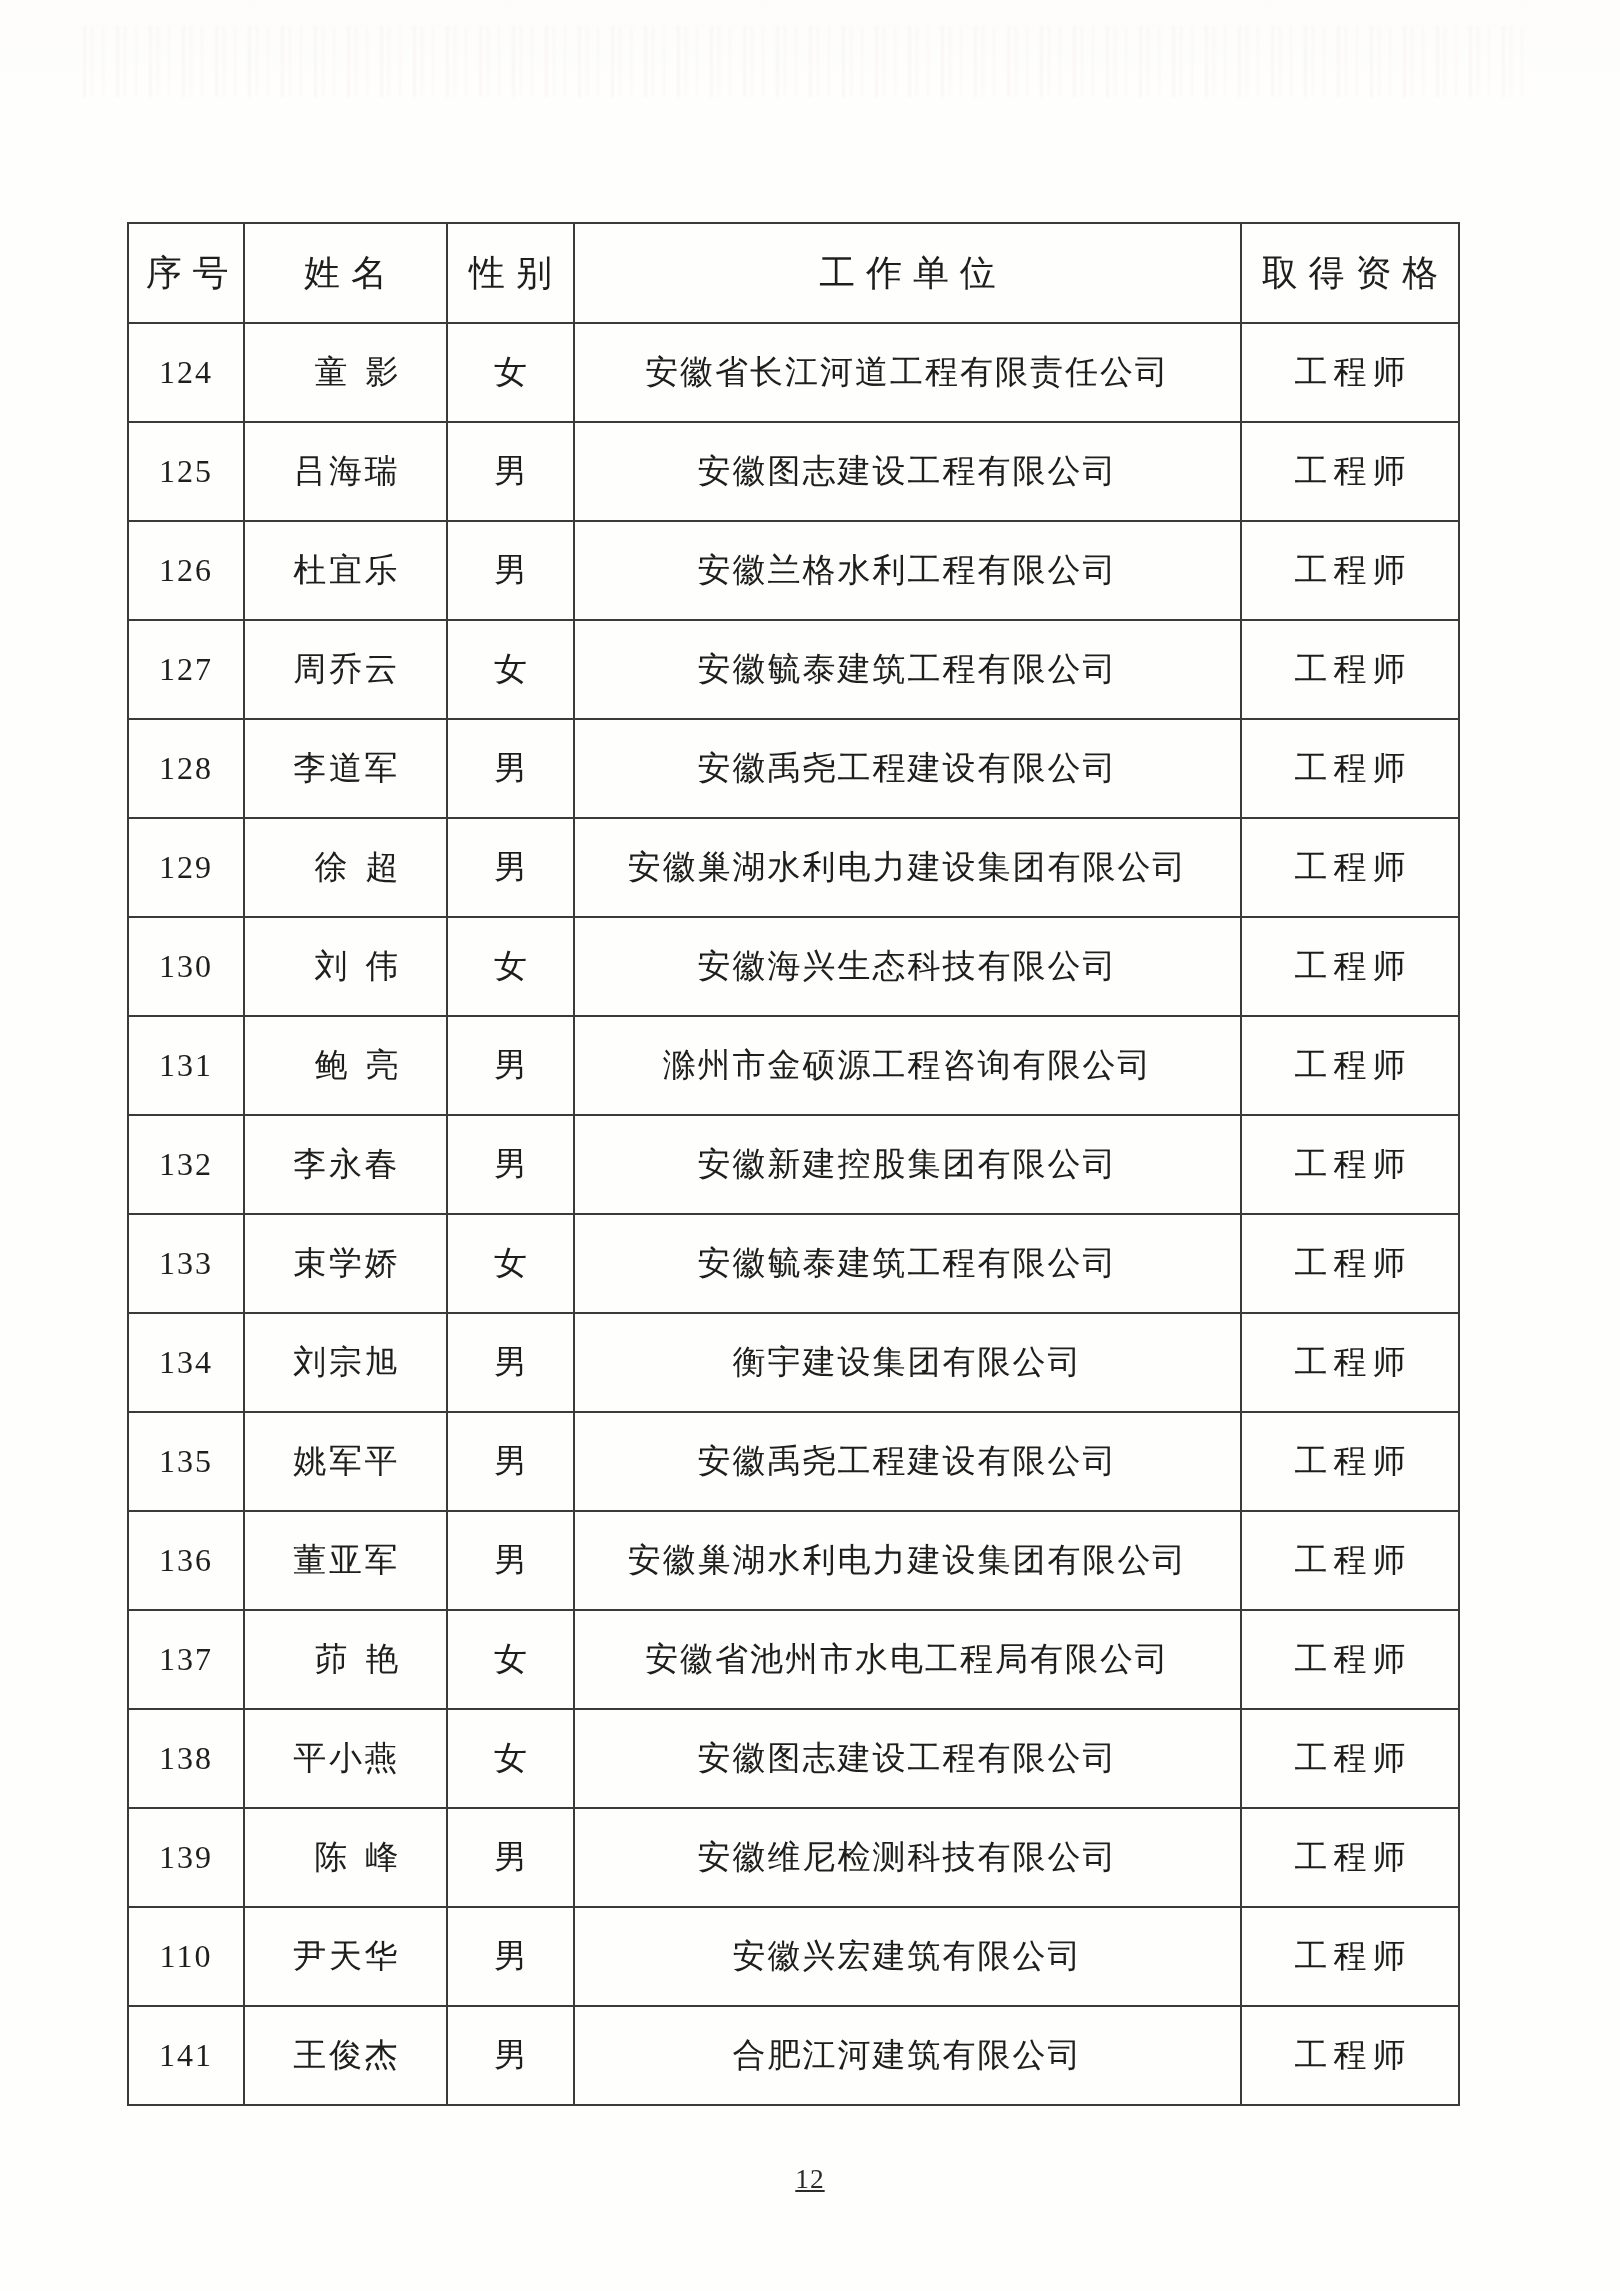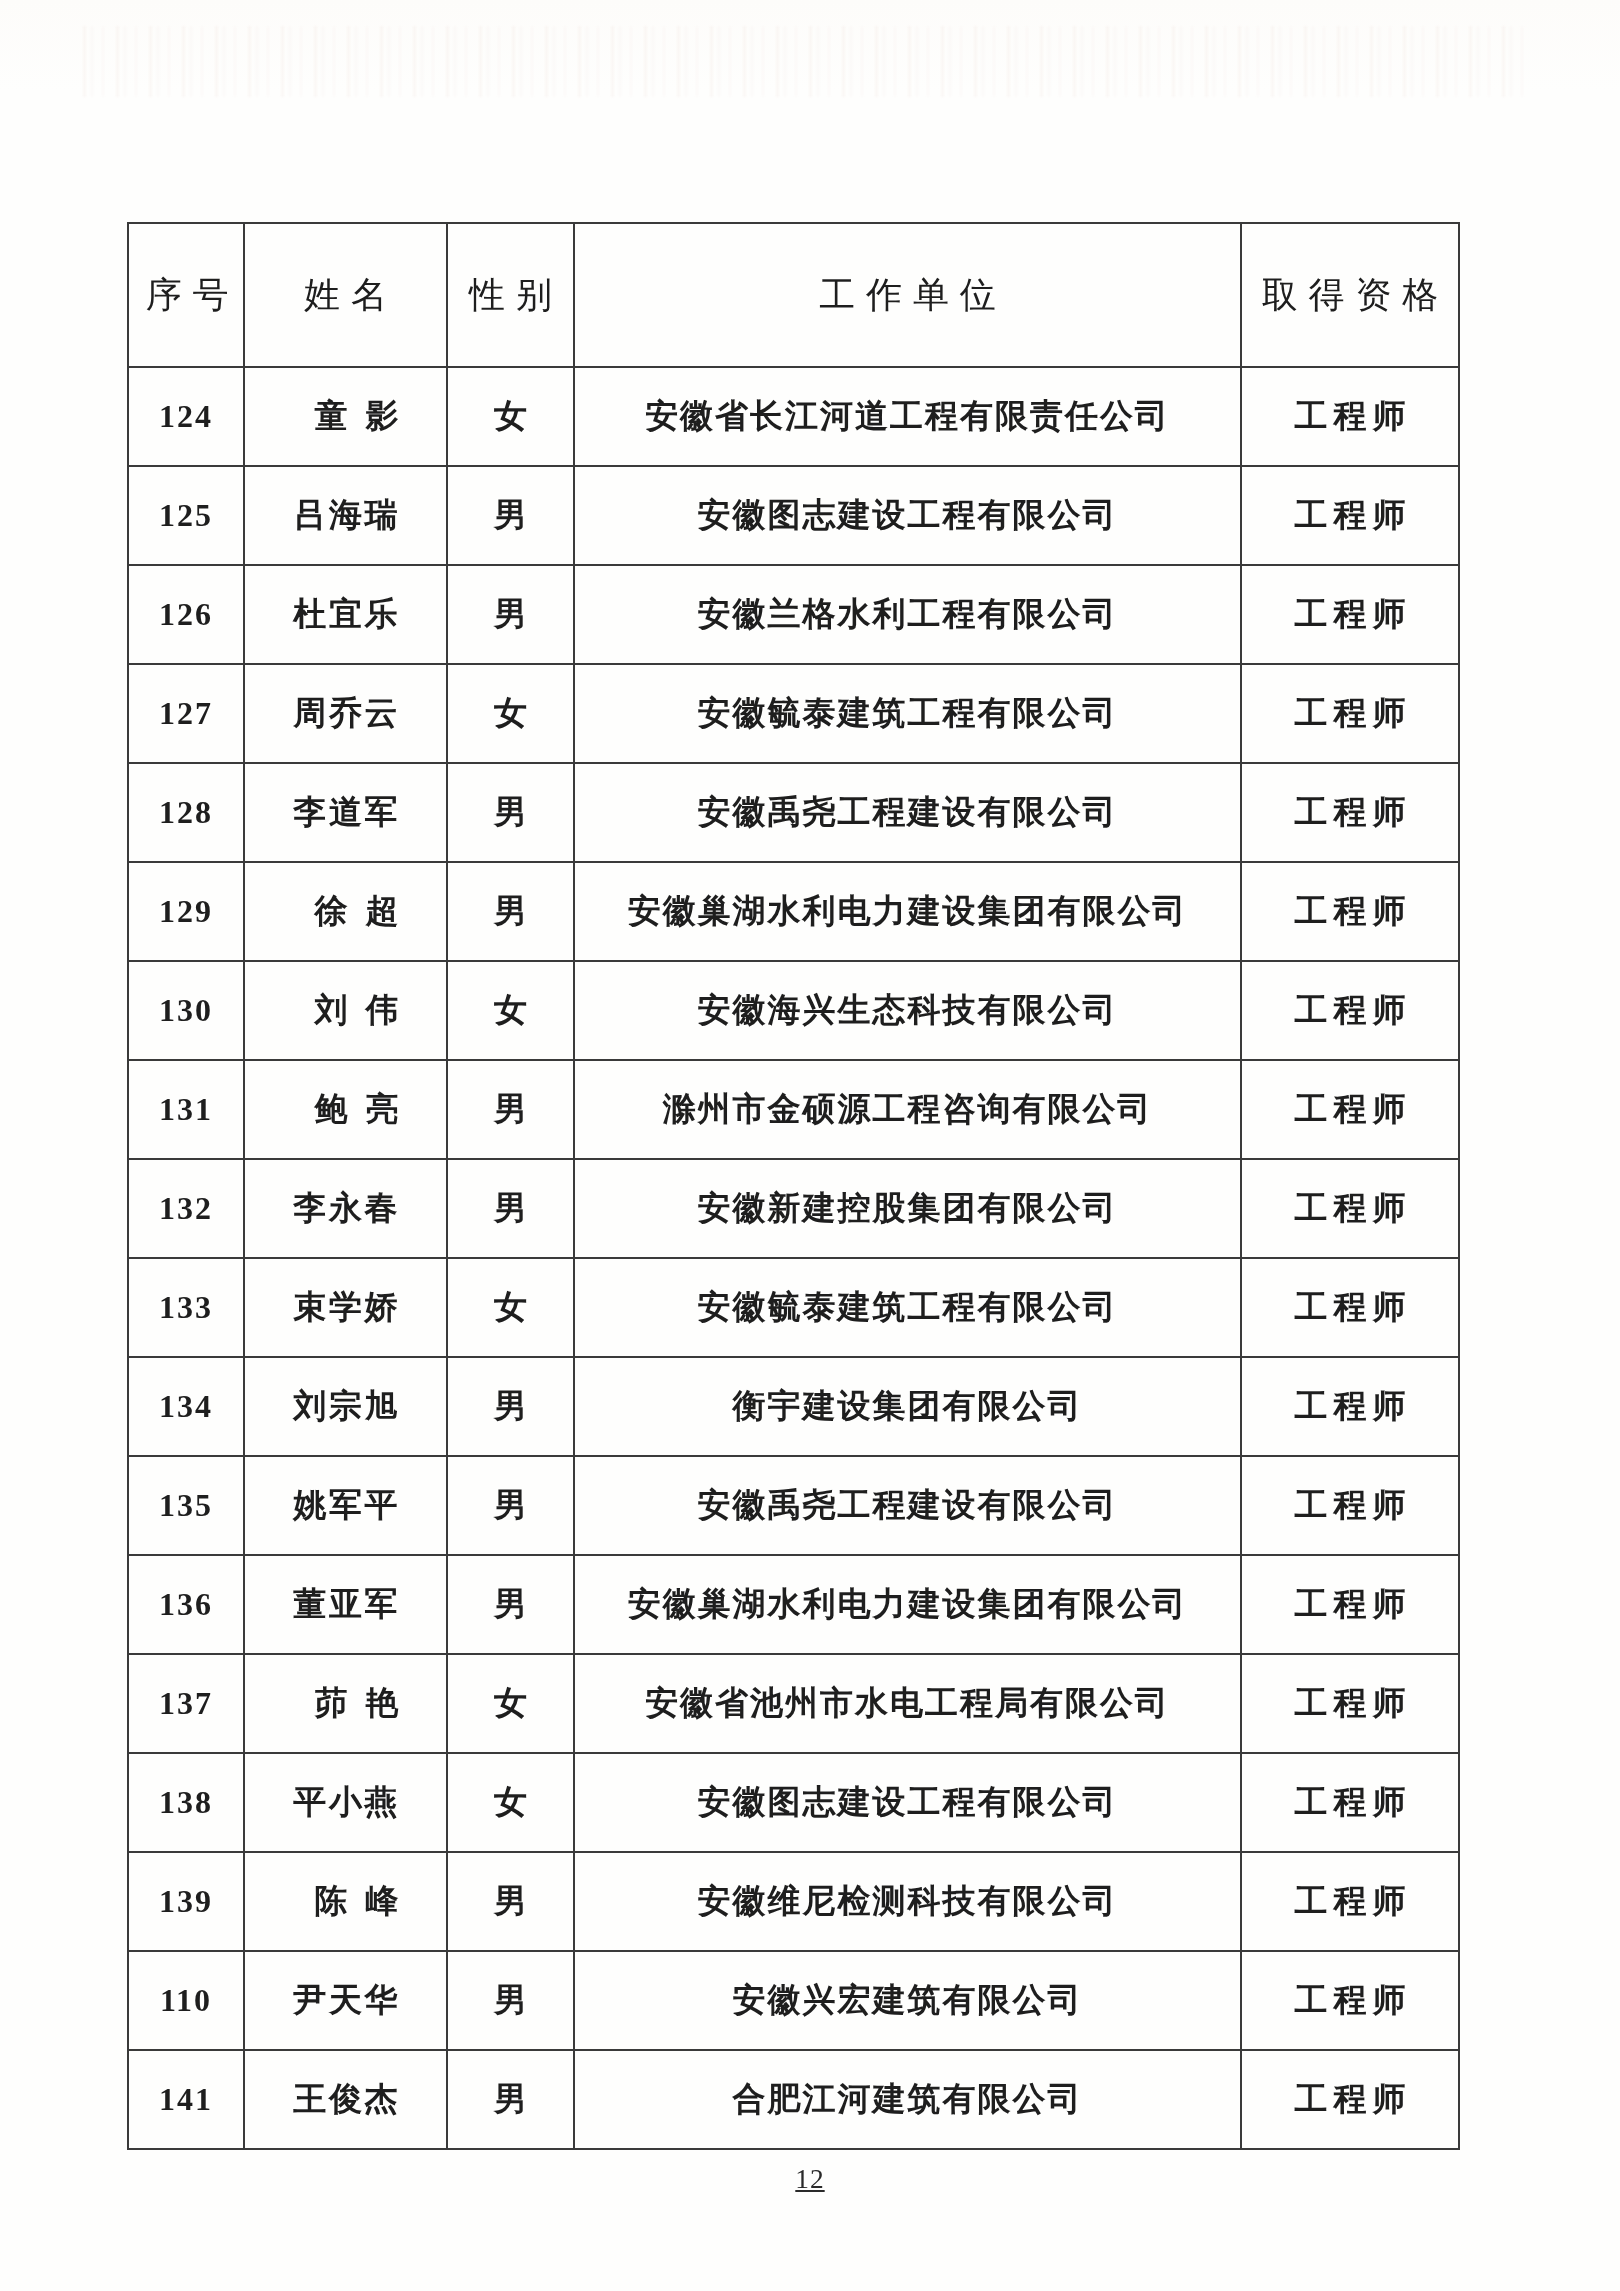--- a/index.html
+++ b/index.html
@@ -47,22 +47,22 @@
     table-layout: fixed;
   }
   .roster th, .roster td {
     border: 2px solid #3a3a3a;
     text-align: center;
     vertical-align: middle;
     padding: 0 5.9px;
     overflow: hidden;
     white-space: nowrap;
   }
-  .roster thead tr { height: 144px; }
-  .roster tbody tr { height: 99px; font-weight: bold; }
+  .roster thead tr { height: 100px; }
+  .roster tbody tr { height: 99px; }
   .roster th {
     font-weight: normal;
     font-size: 36px;
     letter-spacing: 0.30em;
     text-indent: 0.30em;
   }
   .roster td { font-size: 33px; }
   col.c-no      { width: 116px; }
   col.c-name    { width: 203px; }
   col.c-gender  { width: 127px; }

